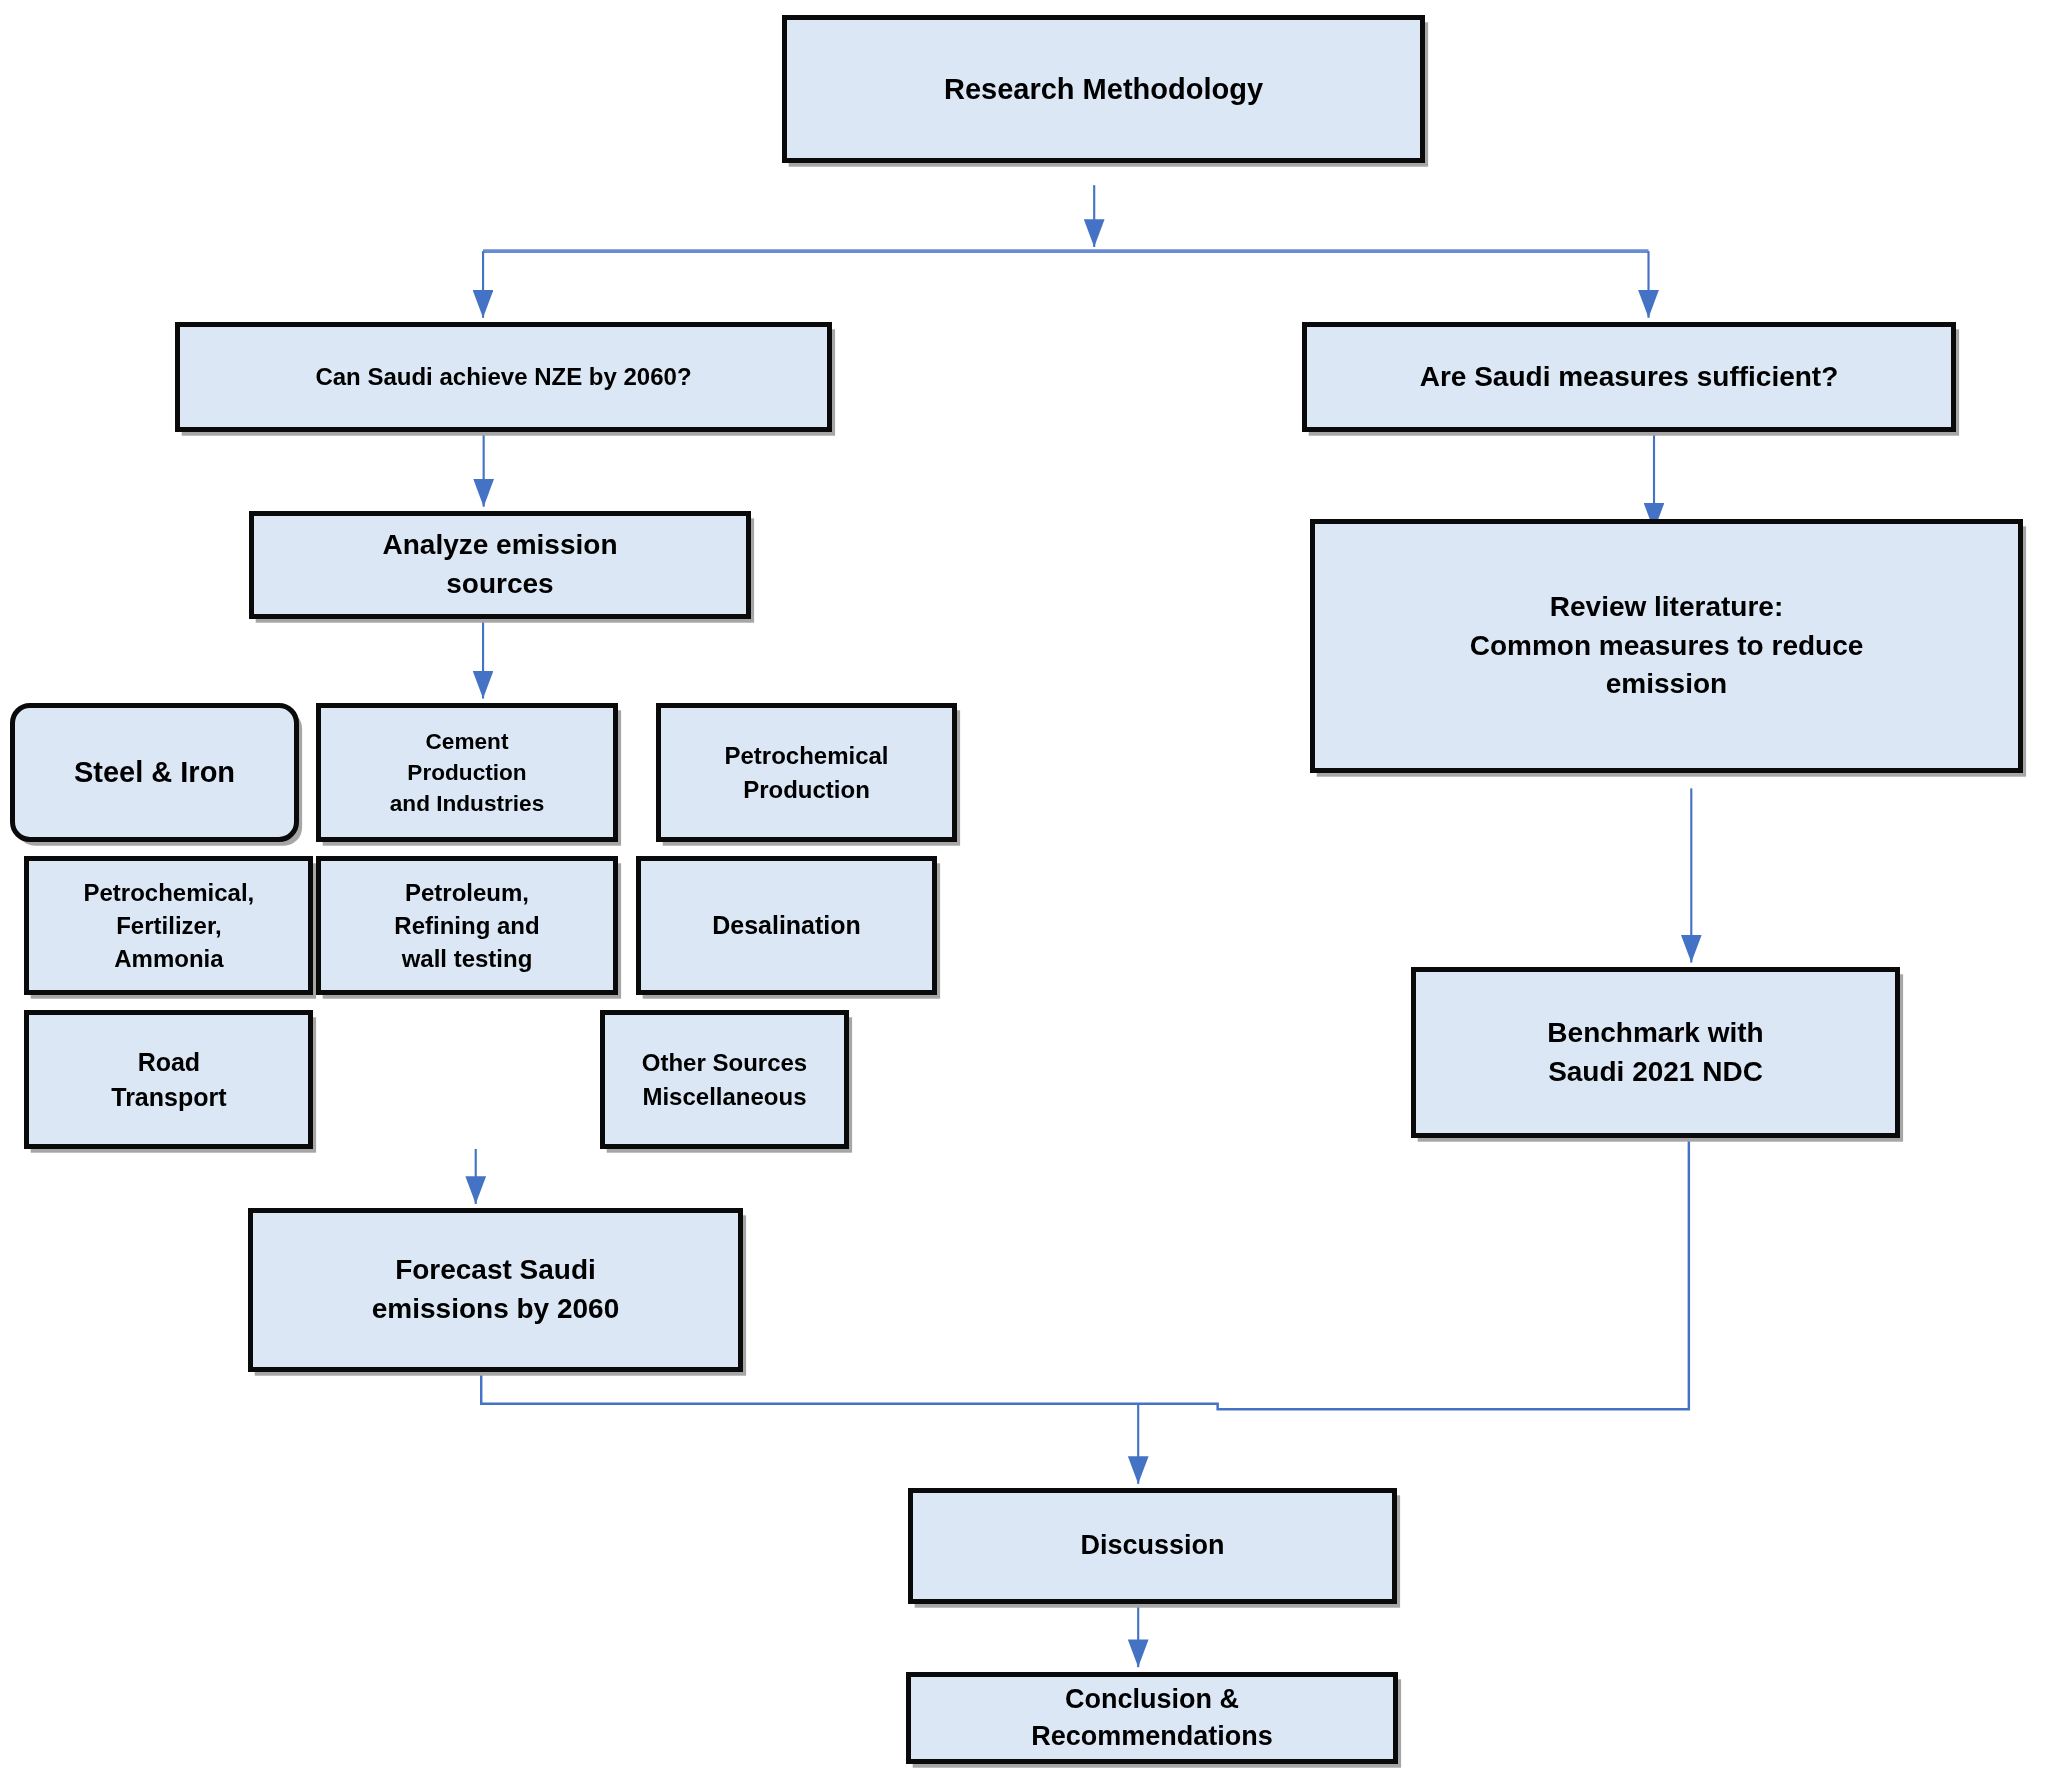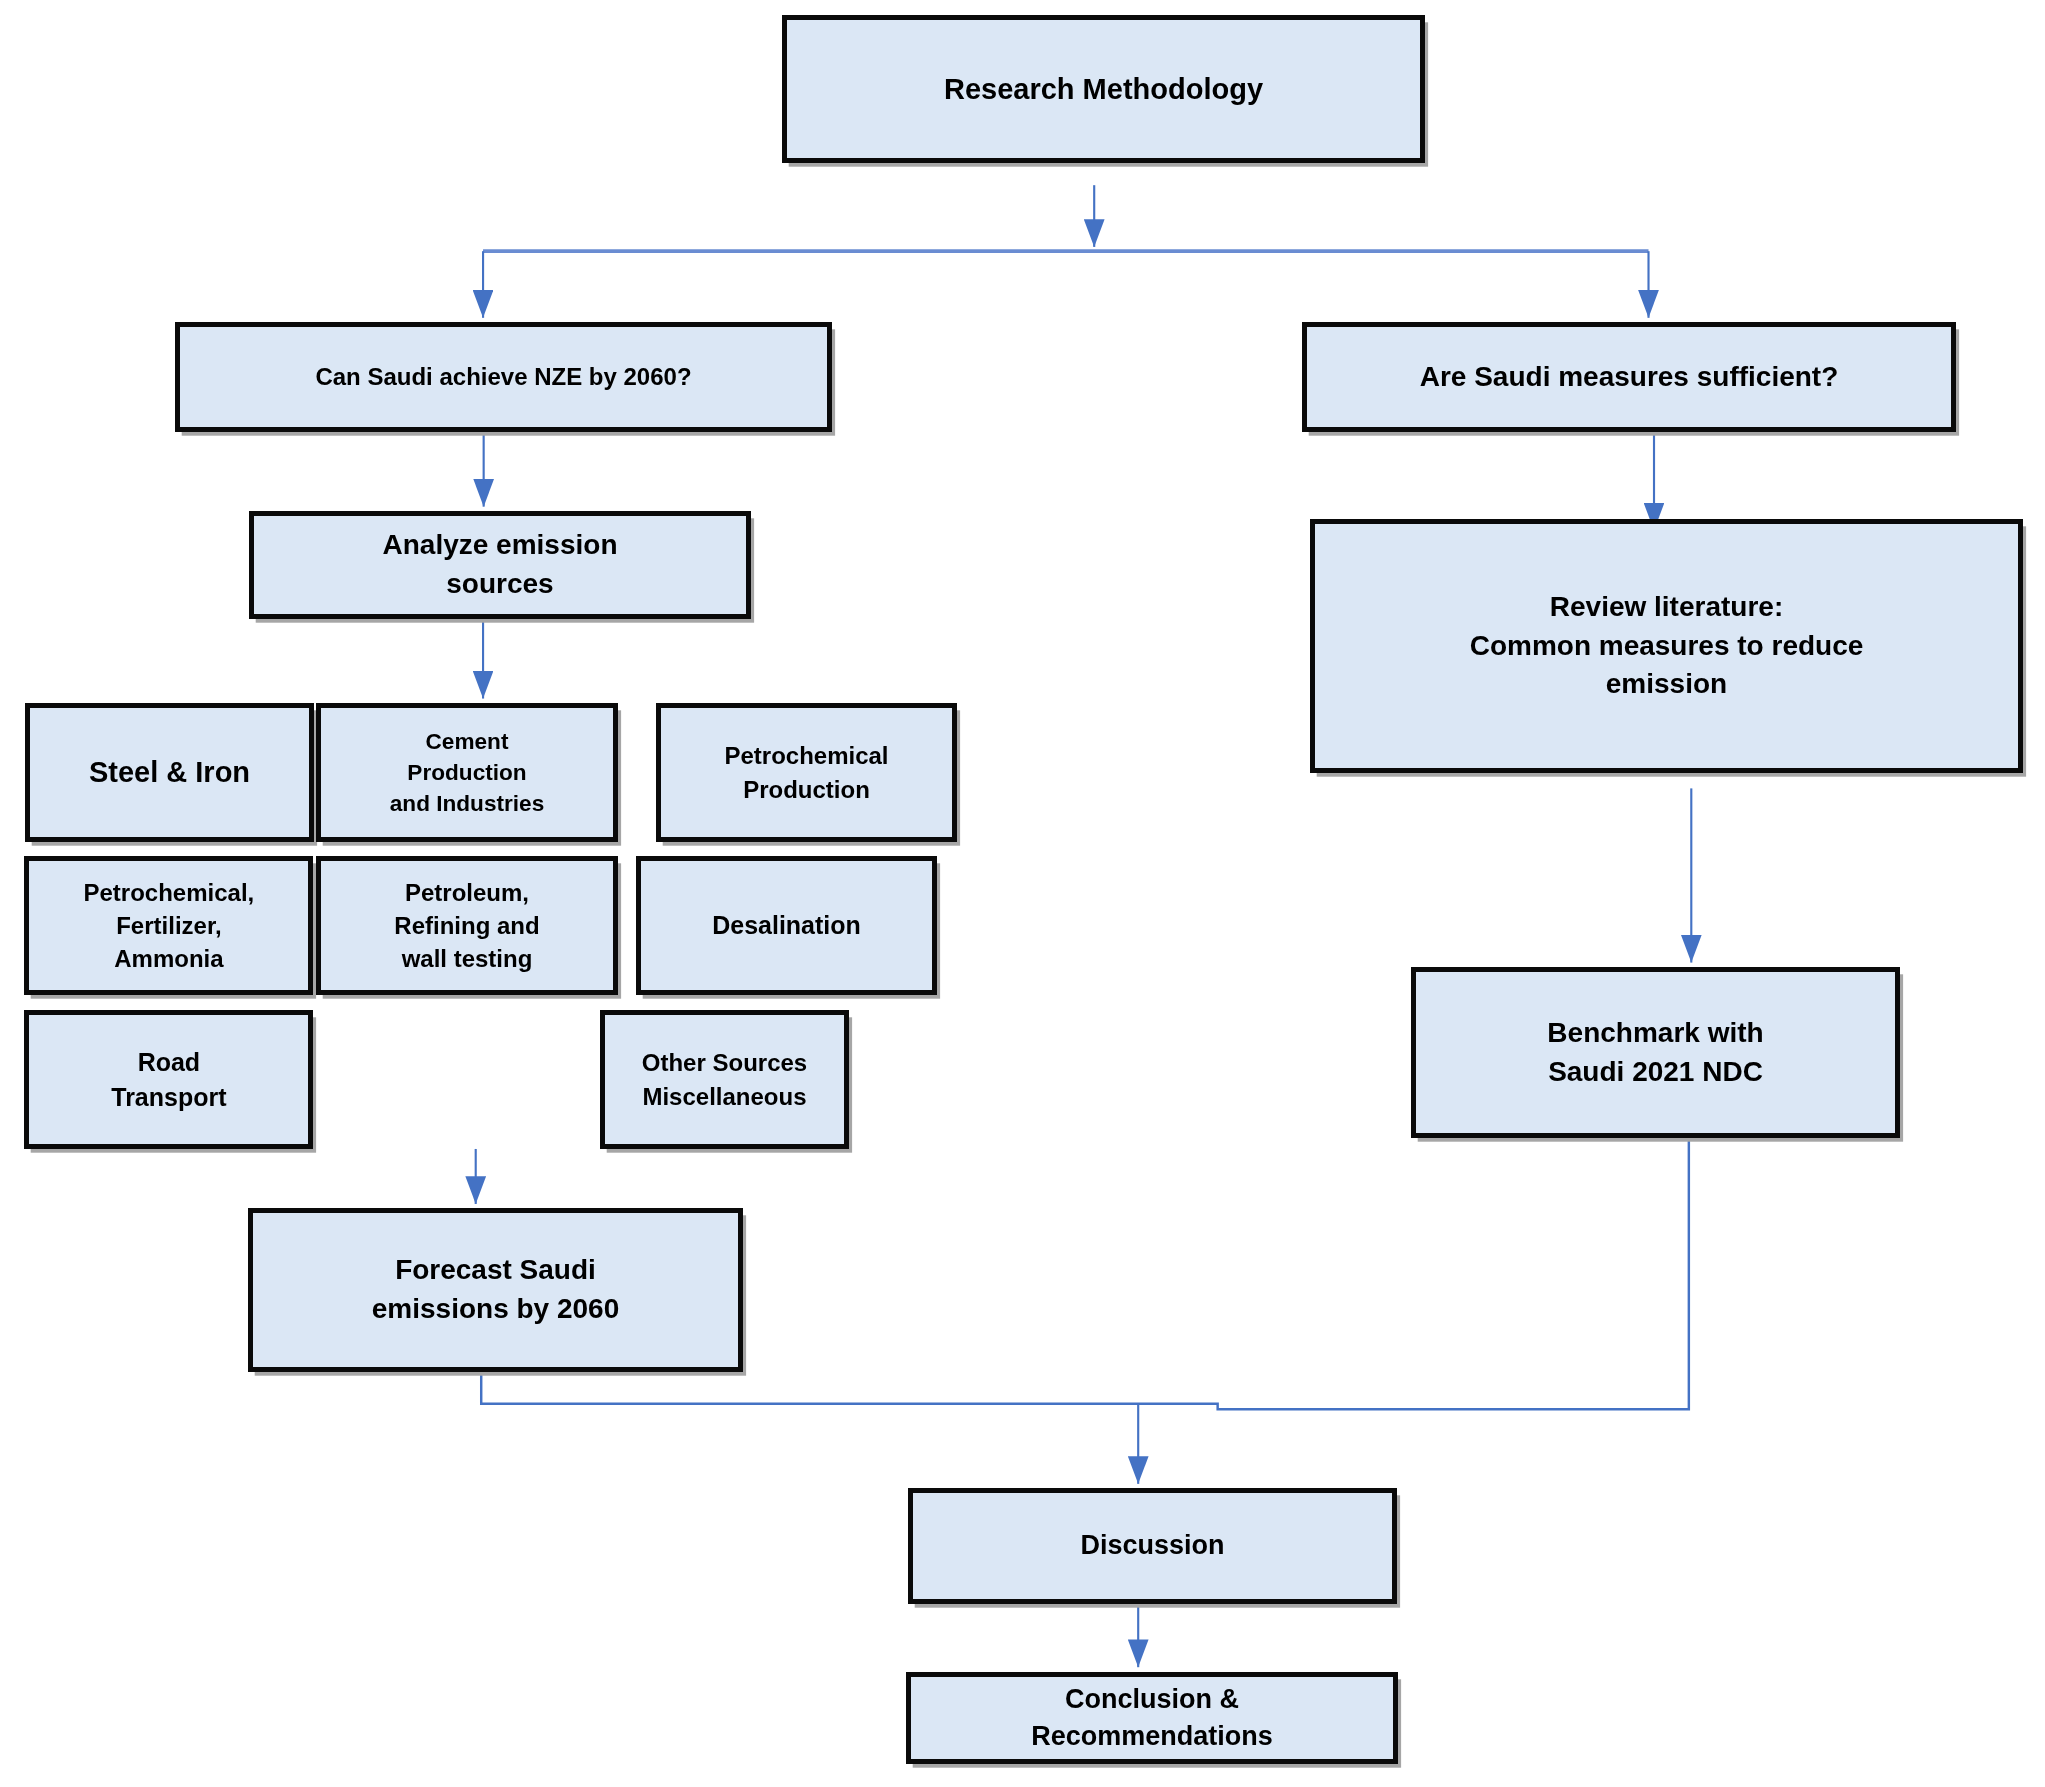--- a/index.html
+++ b/index.html
@@ -46,21 +46,21 @@
     font-weight:bold;
     color:var(--text);
     line-height:1.38;
     padding:2.4px 8.6px;
   }
   
   .n-research   {left:782px;top:15.3px;  width:643px;height:148px;font-size:29px;}
   .n-can        {left:175px; top:322px; width:657px;height:110px;font-size:24px;}
   .n-are        {left:1302px;top:322px; width:654px;height:110px;font-size:28px;}
   .n-analyze    {left:249px; top:511px; width:502px; height:108px;font-size:28px;}
-  .n-steel      {left:25px;  top:703px;width:289px; height:139px;font-size:29px;}
+  .n-steel      {left:10px;  top:703px;width:289px; height:139px;font-size:29px;border-radius:20px;}
   .n-cement     {left:316px; top:703px;width:302px; height:139px;font-size:22.6px;}
   .n-petroprod  {left:636px;top:703px;width:301px; height:139px;font-size:24px;margin-left:20px;}
   .n-petrofert  {left:24.4px;  top:856px;width:289px; height:139px;font-size:24px;}
   .n-petroref   {left:316px; top:856px;width:302px; height:139px;font-size:24px;}
   .n-desal      {left:636px;top:856px;width:301px; height:139px;font-size:25px;}
   .n-road       {left:24.4px;  top:1010px;width:289px; height:139px;font-size:25px;}
   .n-elec       {left:316px; top:1010px;width:302px; height:139px;font-size:29px;}
   .n-other      {left:600px;top:1010px;width:249px; height:139px;font-size:24px;}
   .n-forecast   {left:248px; top:1208px;width:495px; height:164px;font-size:28px;}
   .n-review     {left:1310px;top:519px; width:713px;height:254px;font-size:28px;}

